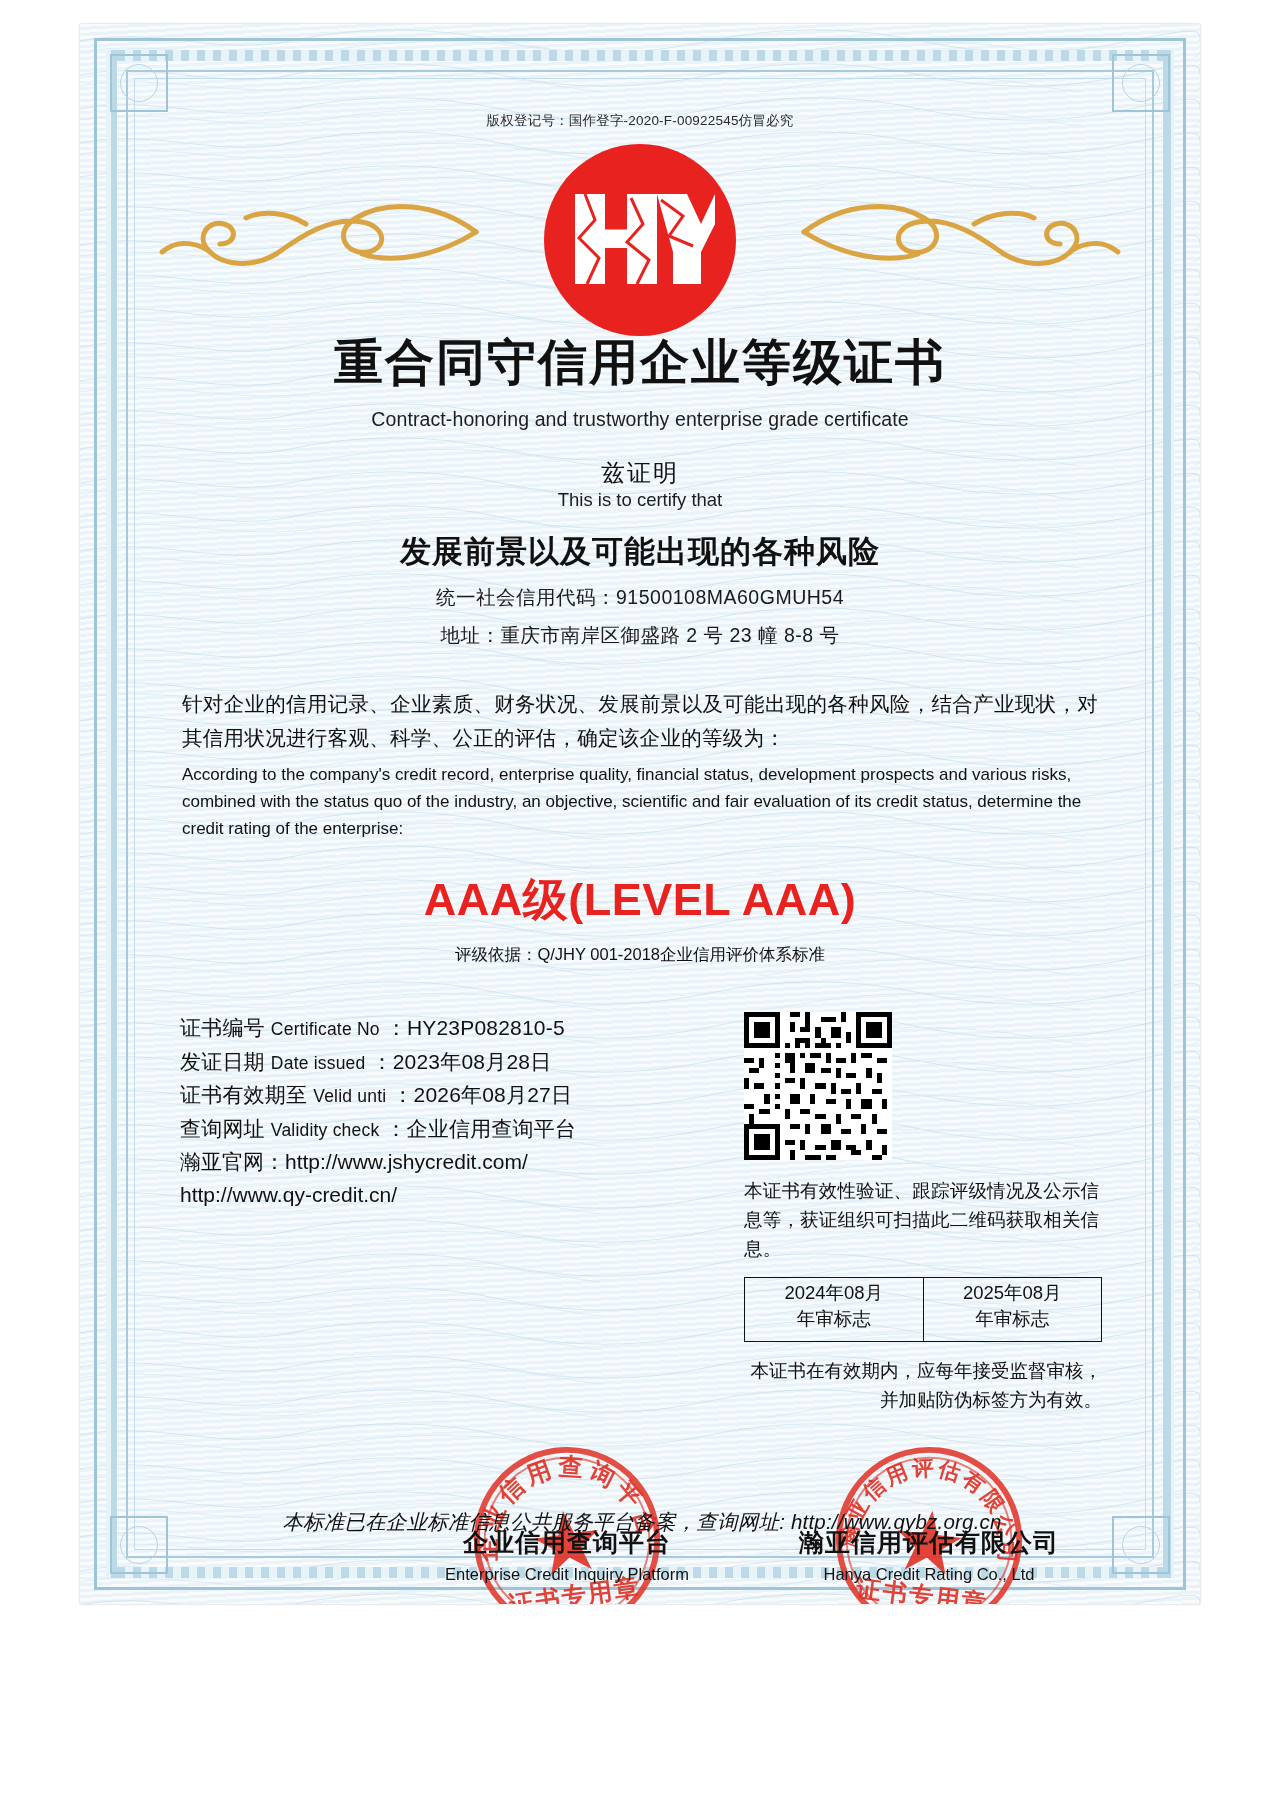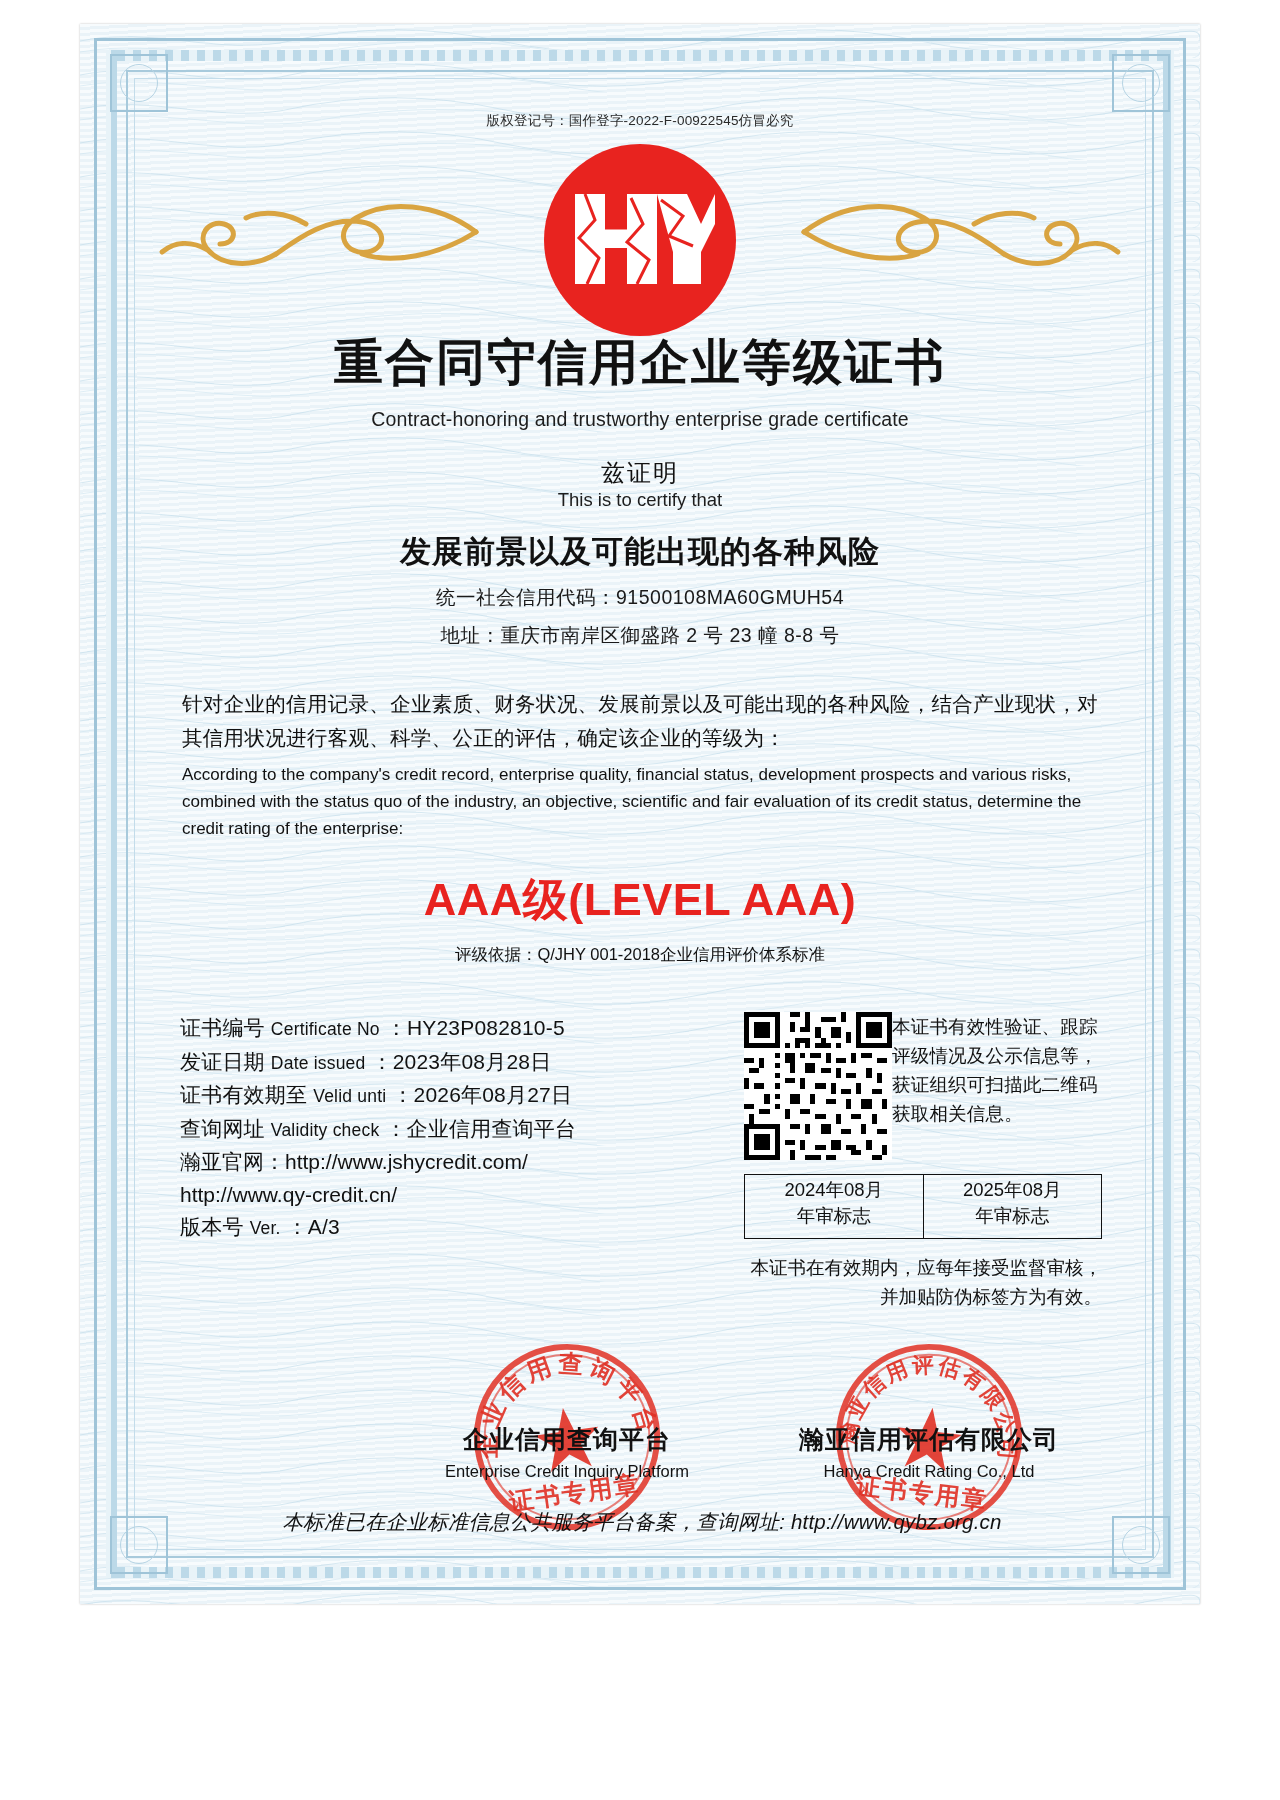--- a/index.html
+++ b/index.html
@@ -245,20 +245,22 @@
     color: #111;
   }
 
   .details-right {
     flex: 1;
     display: flex;
     flex-direction: column;
   }
   .qr-row {
     display: flex;
+    gap: 16px;
+    flex-direction: column;
   }
   .qr-code {
     width: 148px;
     height: 148px;
     flex: 0 0 auto;
     background: #fff;
   }
   .qr-note {
     font-size: 18.5px;
     line-height: 29px;
@@ -358,21 +360,21 @@
   <div class="border-mid"></div>
   <div class="border-inner"></div>
   <div class="border-inner2"></div>
   <div class="corner-orn c-tl"></div>
   <div class="corner-orn c-tr"></div>
   <div class="corner-orn c-bl"></div>
   <div class="corner-orn c-br"></div>
 
   <div class="content">
 
-    <div class="copyright-line">版权登记号：国作登字-2022-F-00922545仿冒必究</div>
+    <div class="copyright-line">版权登记号：国作登字-2020-F-00922545仿冒必究</div>
 
     <div class="logo-row">
 
       <svg class="flourish left" viewBox="0 0 330 96">
         <g fill="none" stroke="#d9a441" stroke-width="5" stroke-linecap="round">
           <path d="M320 48 C 280 18, 230 16, 200 34 C 176 48, 190 72, 212 68 C 232 64, 230 42, 206 38 C 172 32, 140 56, 120 70"></path>
           <path d="M320 48 C 282 72, 236 80, 206 70"></path>
           <path d="M120 70 C 96 84, 66 82, 52 66 C 40 52, 52 36, 68 40 C 82 44, 80 60, 64 60"></path>
           <path d="M52 66 C 34 56, 18 58, 6 68"></path>
           <path d="M150 40 C 130 28, 106 26, 90 34"></path>
@@ -450,25 +452,20 @@
           <span class="lbl-en">Velid unti</span>
           <span>：2026年08月27日</span>
         </div>
         <div class="detail-line">
           <span>查询网址</span>
           <span class="lbl-en">Validity check</span>
           <span>：企业信用查询平台</span>
         </div>
         <div class="detail-url">瀚亚官网：http://www.jshycredit.com/</div>
         <div class="detail-url">http://www.qy-credit.cn/</div>
-        <div class="detail-line">
-          <span>版本号</span>
-          <span class="lbl-en">Ver.</span>
-          <span>：A/3</span>
-        </div>
       </div>
 
       <div class="details-right">
         <div class="qr-row">
           <svg class="qr-code" viewBox="0 0 29 29" shape-rendering="crispEdges">
             <rect width="29" height="29" fill="#ffffff"></rect>
             <g fill="#000000">
 
               <rect x="0" y="0" width="7" height="7"></rect>
                 <rect x="1" y="1" width="5" height="5" fill="#fff"></rect>

